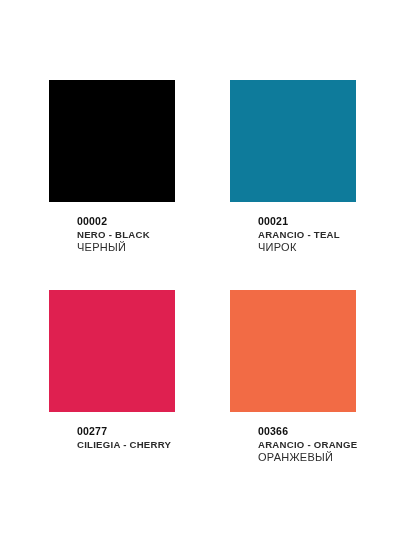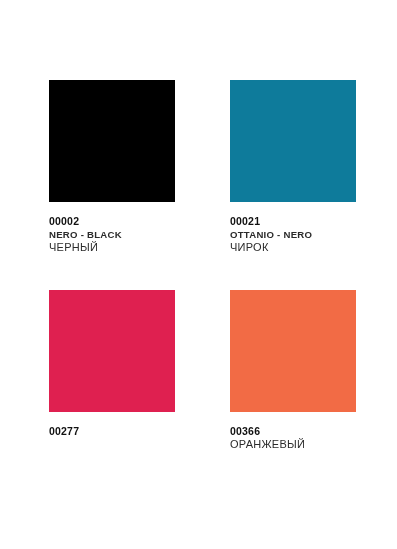--- a/index.html
+++ b/index.html
@@ -38,20 +38,21 @@
   }
 
   .swatch-chip {
     width: 126px;
     height: 122px;
     display: block;
   }
 
   .swatch-caption {
     padding-top: 12px;
+    margin-left: 28px;
   }
 
   .swatch-code {
     font-size: 10.5px;
     font-weight: bold;
     color: #111111;
     letter-spacing: 0.2px;
     line-height: 14px;
     white-space: nowrap;
   }
@@ -87,34 +88,36 @@
         <div class="swatch-code">00002</div>
         <div class="swatch-name-en">NERO - BLACK</div>
         <div class="swatch-name-ru">ЧЕРНЫЙ</div>
       </div>
     </div>
 
     <div class="swatch-cell">
       <div class="swatch-chip" style="background-color: rgb(14, 123, 155);"></div>
       <div class="swatch-caption">
         <div class="swatch-code">00021</div>
-        <div class="swatch-name-en">OTTANIO - NERO</div>
+        <div class="swatch-name-en">ARANCIO - TEAL</div>
         <div class="swatch-name-ru">ЧИРОК</div>
       </div>
     </div>
 
     <div class="swatch-cell">
       <div class="swatch-chip" style="background-color: rgb(223, 32, 80);"></div>
       <div class="swatch-caption">
         <div class="swatch-code">00277</div>
+        <div class="swatch-name-en">CILIEGIA - CHERRY</div>
       </div>
     </div>
 
     <div class="swatch-cell">
       <div class="swatch-chip" style="background-color: rgb(242, 107, 69);"></div>
       <div class="swatch-caption">
         <div class="swatch-code">00366</div>
+        <div class="swatch-name-en">ARANCIO - ORANGE</div>
         <div class="swatch-name-ru">ОРАНЖЕВЫЙ</div>
       </div>
     </div>
 
   </div>
 </div>
 
 </body></html>

